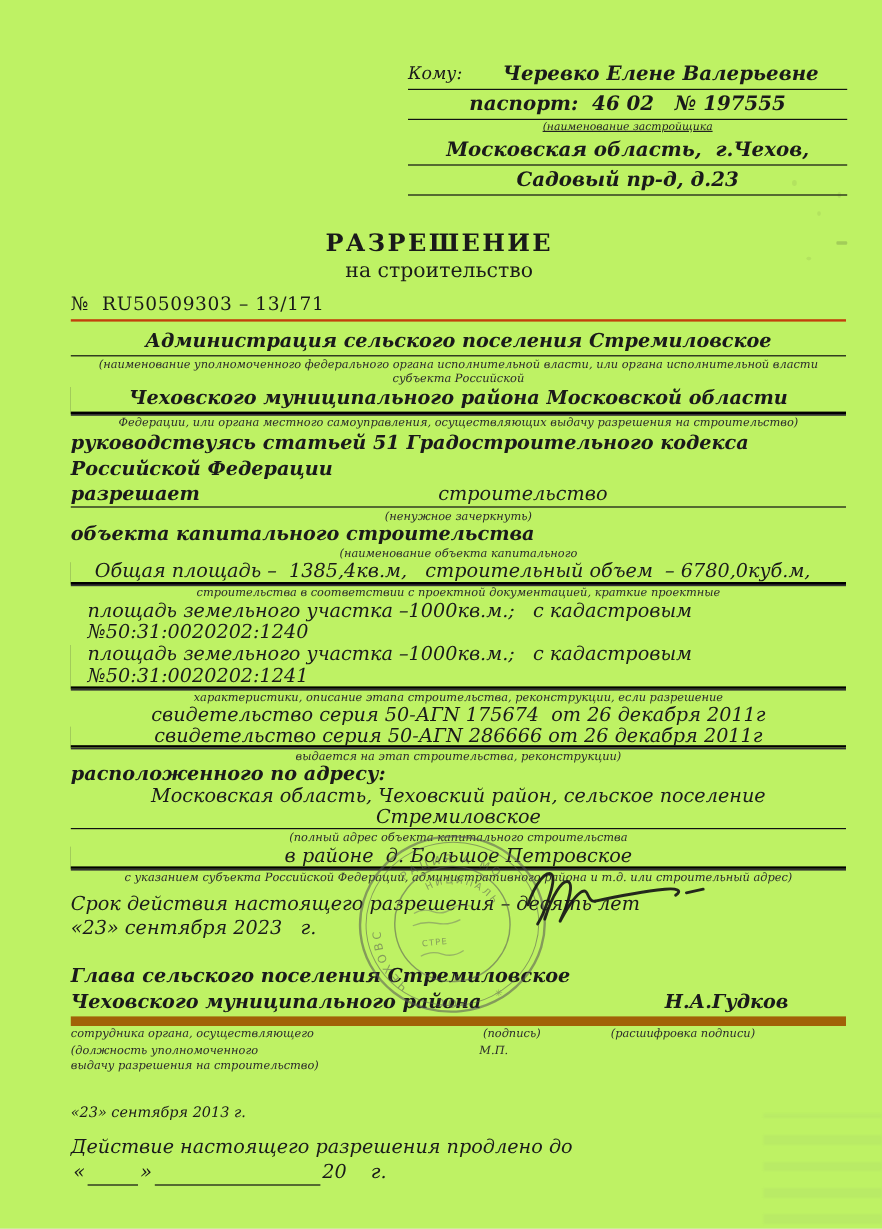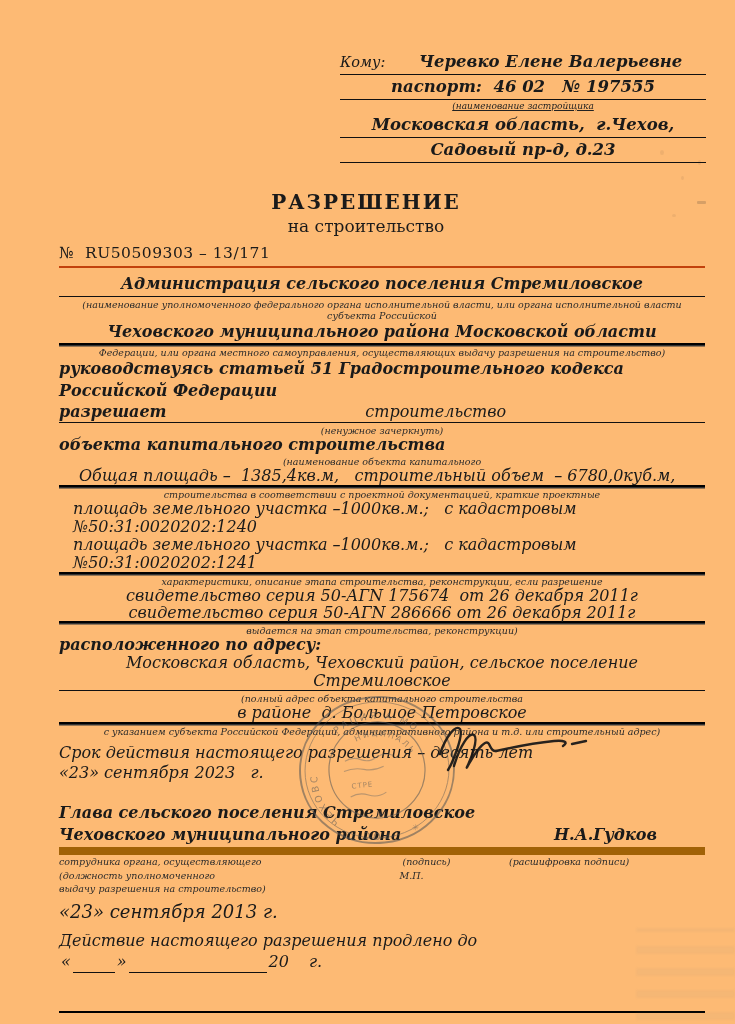--- a/index.html
+++ b/index.html
@@ -1,18 +1,18 @@
 <!DOCTYPE html>
 <html><head>
 <meta charset="utf-8">
 <style>
   html,body{margin:0;padding:0;background:#e9e9e9;}
   .page{
     position:relative;width:735px;height:1024px;margin:0 auto;
-    background:#fdba74;overflow:hidden;
+    background:#bef264;overflow:hidden;
     font-family:"DejaVu Serif","Liberation Serif",serif;
     color:#1a1a1a;
   }
   .pre{white-space:pre-wrap;}
   
   .recipient{position:absolute;left:340px;top:50px;width:366px;}
   .rec-row{border-bottom:1.5px solid #111;min-height:24px;line-height:24px;
            font-style:italic;font-weight:bold;font-size:16.5px;text-align:center;}
   .rec-row.first{display:flex;text-align:left;}
   .to-label{font-weight:normal;font-size:14.5px;flex:0 0 auto;padding-right:10px;}
@@ -50,21 +50,21 @@
   .permit-row .val{flex:1;text-align:center;}
   .spacer6{height:6px;}.spacer20{height:20px;}.spacer8{height:8px;}
   .head2-row{display:flex;border-bottom:8px solid #a16207;min-height:24px;line-height:24px;}
   .head2-row .h2t{flex:0 0 auto;}
   .head2-row .sig-space{flex:1;}
   .head2-row .sig-name{flex:0 0 auto;padding-right:48px;}
   .sig-grid{display:grid;grid-template-columns:285px 165px 1fr;}
   .sig-grid .c{font-style:italic;font-size:9.5px;color:#2a2a2a;line-height:13.5px;}
   .sig-grid .c2{text-align:center;}
   .mp-small{text-align:center;margin-right:30px;line-height:14px;}
-  .date-it{font-style:italic;font-size:18px;line-height:22px;margin-top:5px;}
+  .date-it{font-style:italic;font-size:12px;line-height:22px;margin-top:20px;}
   .ext-date{display:flex;align-items:flex-end;font-style:italic;font-size:16px;
             line-height:22px;min-height:22px;}
   .ext-date .q{padding:0 2px;}
   .fill-a{width:42px;border-bottom:1.2px solid #111;}
   .fill-b{width:138px;border-bottom:1.2px solid #111;}
   .yr{padding-left:2px;}
   .yrsuf{padding-left:20px;}
   .sep2{border-top:2px solid #000;margin-top:38px;}
   
   .stamp{position:absolute;left:294px;top:690px;width:166px;height:162px;opacity:.55;}

